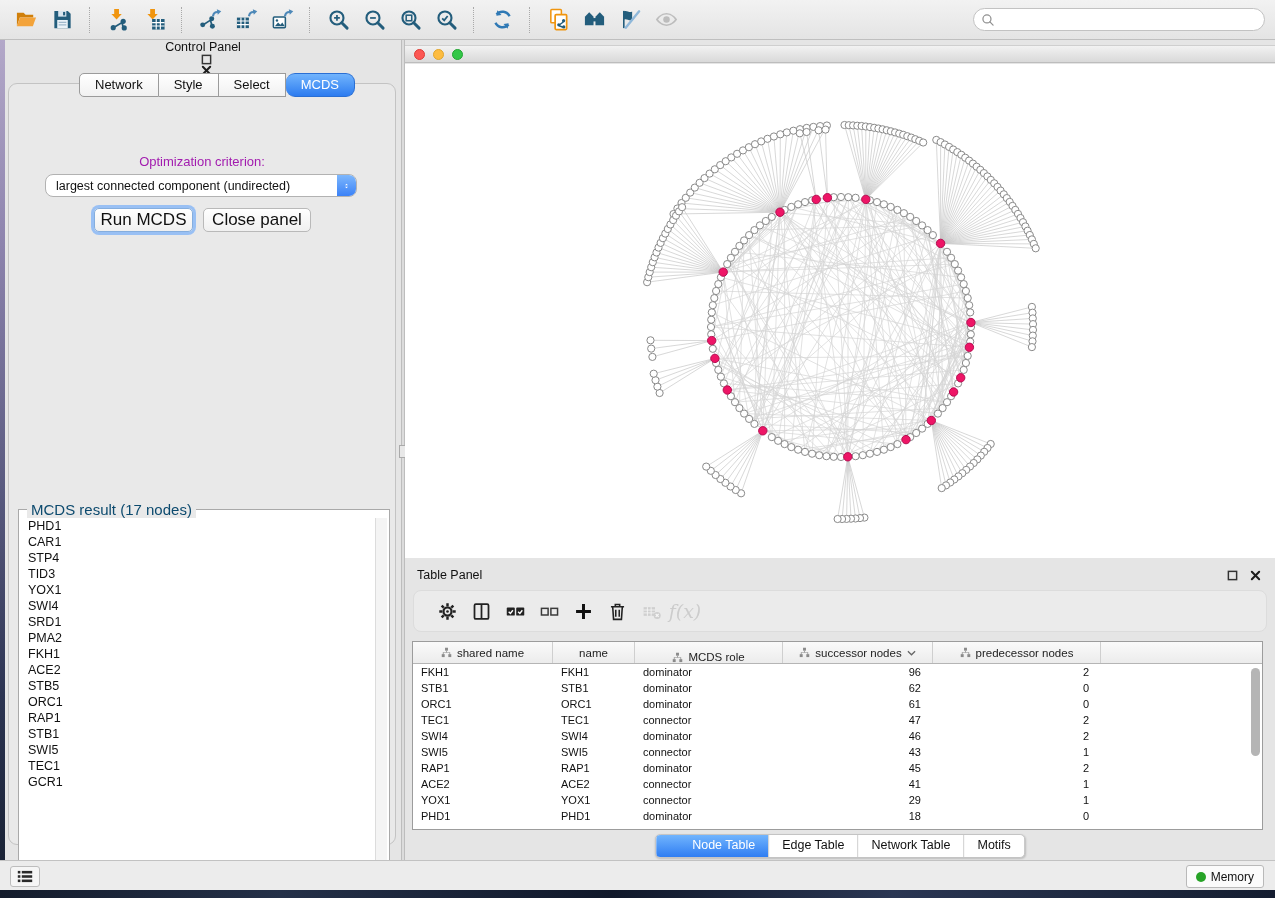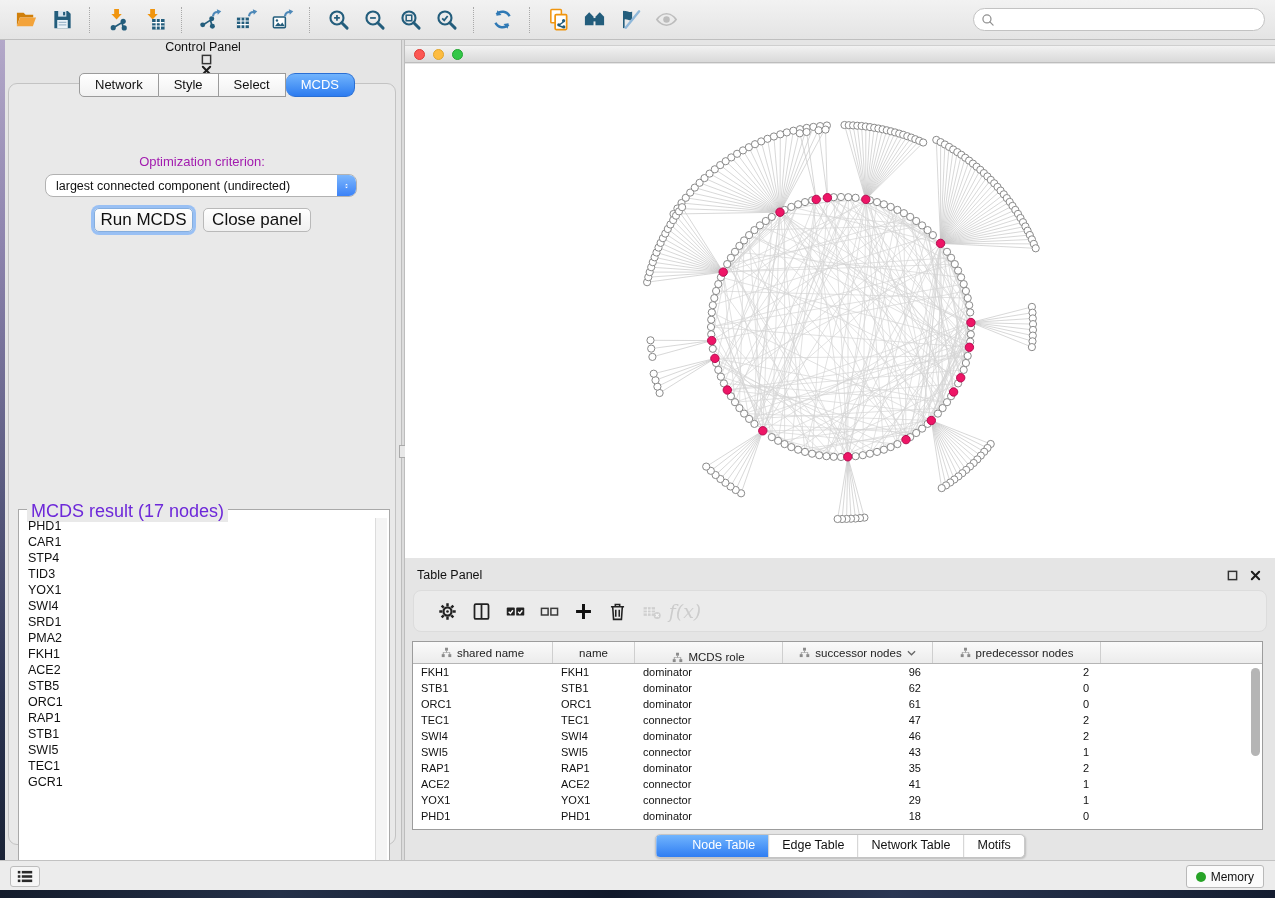--- a/index.html
+++ b/index.html
@@ -45,21 +45,21 @@
     border-radius:8px;display:flex;align-items:center;box-sizing:border-box;overflow:hidden;}
   .cp-select .val{flex:1;font-size:12.5px;padding-left:10px;color:#111;white-space:nowrap;}
   .cp-select .stepper{width:19px;height:100%;background:linear-gradient(#7db7fd,#3b82f7);display:flex;flex-direction:column;
     align-items:center;justify-content:center;gap:2px;border-radius:0 3px 3px 0;}
   .cp-select .stepper svg{width:9px;height:6px;display:block;}
   .cp-btn{position:absolute;height:24px;background:linear-gradient(#ffffff,#f0f0f0);border:1px solid #b9b9b9;border-radius:5px;
     font-size:17px;color:#111;display:flex;align-items:center;justify-content:center;box-sizing:border-box;}
   .cp-btn.run{left:85px;top:124px;width:99px;border-color:#85aede;box-shadow:0 0 0 3px rgba(110,170,250,.65);}
   .cp-btn.closep{left:194px;top:124px;width:108px;}
   .group-box{position:absolute;left:9px;top:425px;width:372px;height:372px;background:#fff;border:1px solid #a9a9a9;box-sizing:border-box;}
-  .group-box .legend{position:absolute;top:-9px;left:8px;background:#e9e9e9;padding:0 4px;font-size:18px;color:#6d28d9;}
+  .group-box .legend{position:absolute;top:-9px;left:8px;background:#e9e9e9;padding:0 4px;font-size:15px;color:#0c4a6e;}
   .mcds-list{position:absolute;left:2px;top:8px;right:14px;bottom:2px;overflow:hidden;}
   .mcds-item{font-size:12.5px;line-height:16px;padding-left:7px;color:#111;}
   .mcds-scroll{position:absolute;top:8px;right:2px;bottom:2px;width:11px;background:#f4f4f4;border-left:1px solid #dcdcdc;}
   
   .v-splitter{left:401px;top:40px;width:4px;height:820px;background:#dcdcdc;border-left:1px solid #bdbdbd;border-right:1px solid #bdbdbd;box-sizing:border-box;}
   .v-splitter .handle{position:absolute;left:-3px;top:405px;width:8px;height:13px;background:#e8e8e8;border:1px solid #aaa;box-sizing:border-box;}
   
   .right-area{left:405px;top:40px;width:870px;height:820px;background:#e5e5e5;}
   .net-titlebar{position:absolute;left:0;top:5px;width:870px;height:18px;
     background:linear-gradient(#f2f2f2,#d9d9d9);border-top:1px solid #cfcfcf;border-bottom:1px solid #bdbdbd;box-sizing:border-box;}
@@ -1192,21 +1192,21 @@
           <div class="td" style="width: 140px;">SWI5</div>
           <div class="td" style="width: 82px;">SWI5</div>
           <div class="td" style="width: 148px;">connector</div>
           <div class="td right" style="width: 150px;">43</div>
           <div class="td right" style="width: 168px;">1</div>
         </div>
         <div class="trow">
           <div class="td" style="width: 140px;">RAP1</div>
           <div class="td" style="width: 82px;">RAP1</div>
           <div class="td" style="width: 148px;">dominator</div>
-          <div class="td right" style="width: 150px;">35</div>
+          <div class="td right" style="width: 150px;">45</div>
           <div class="td right" style="width: 168px;">2</div>
         </div>
         <div class="trow">
           <div class="td" style="width: 140px;">ACE2</div>
           <div class="td" style="width: 82px;">ACE2</div>
           <div class="td" style="width: 148px;">connector</div>
           <div class="td right" style="width: 150px;">41</div>
           <div class="td right" style="width: 168px;">1</div>
         </div>
         <div class="trow">

